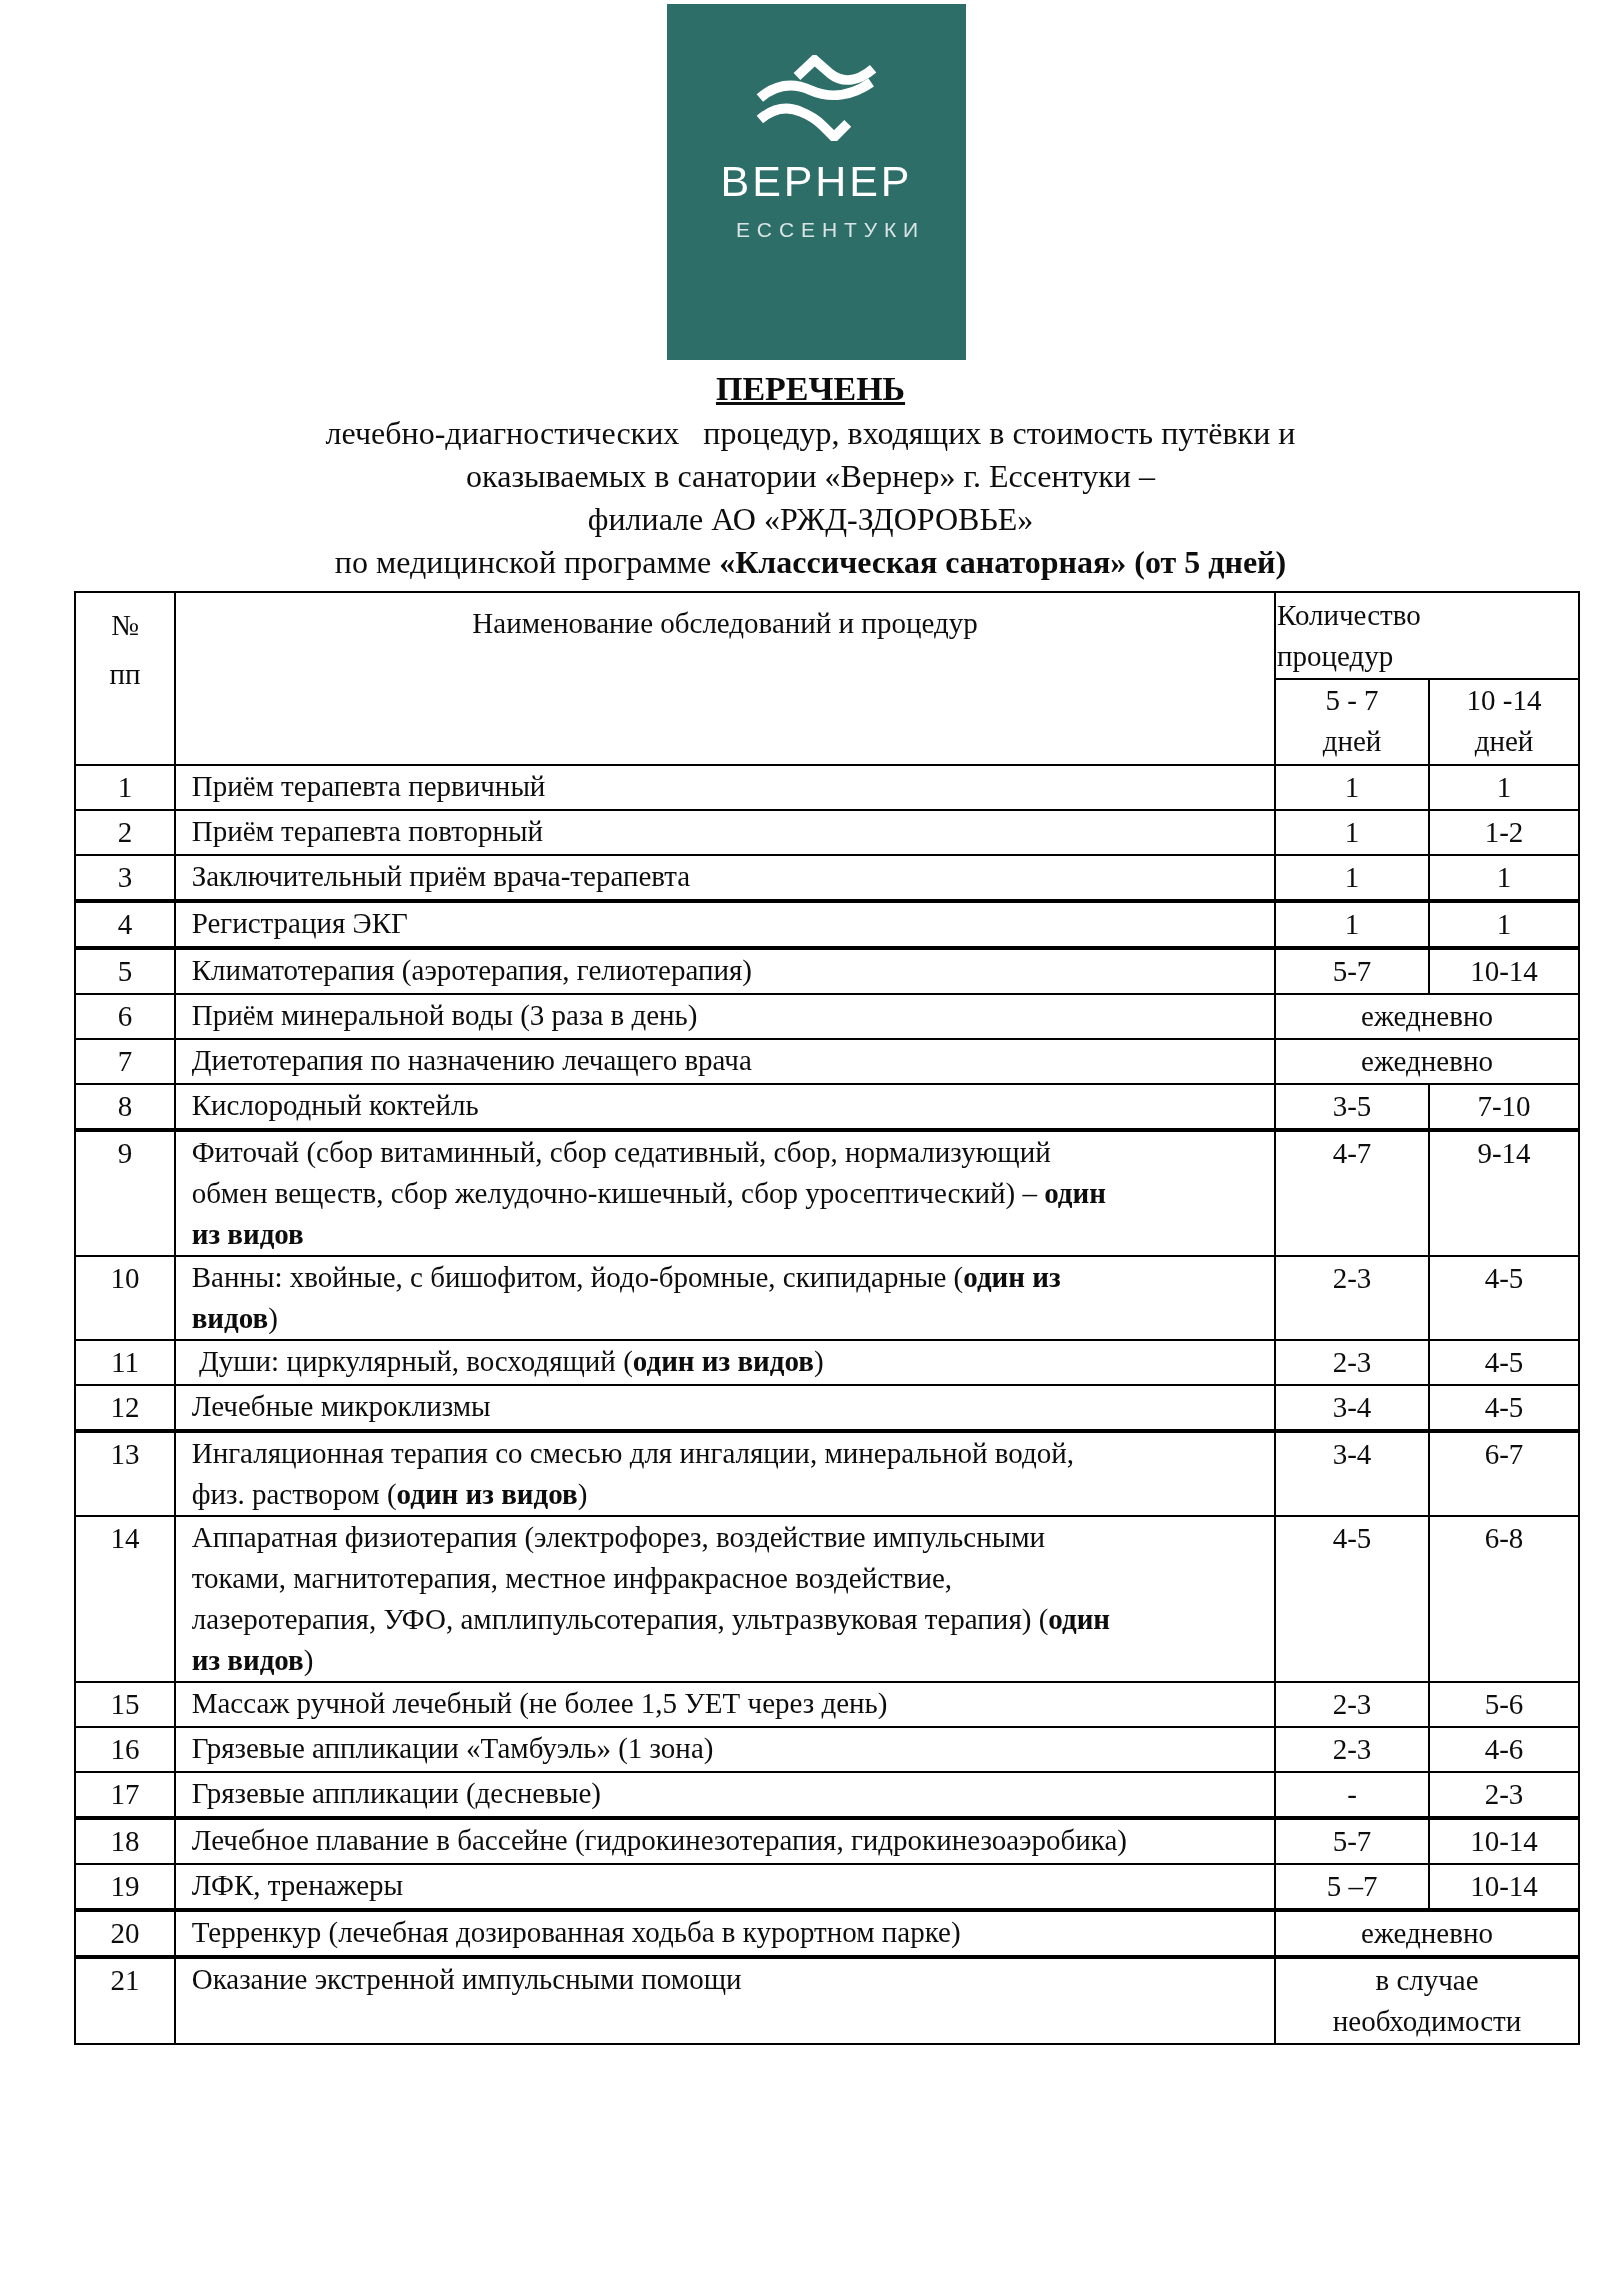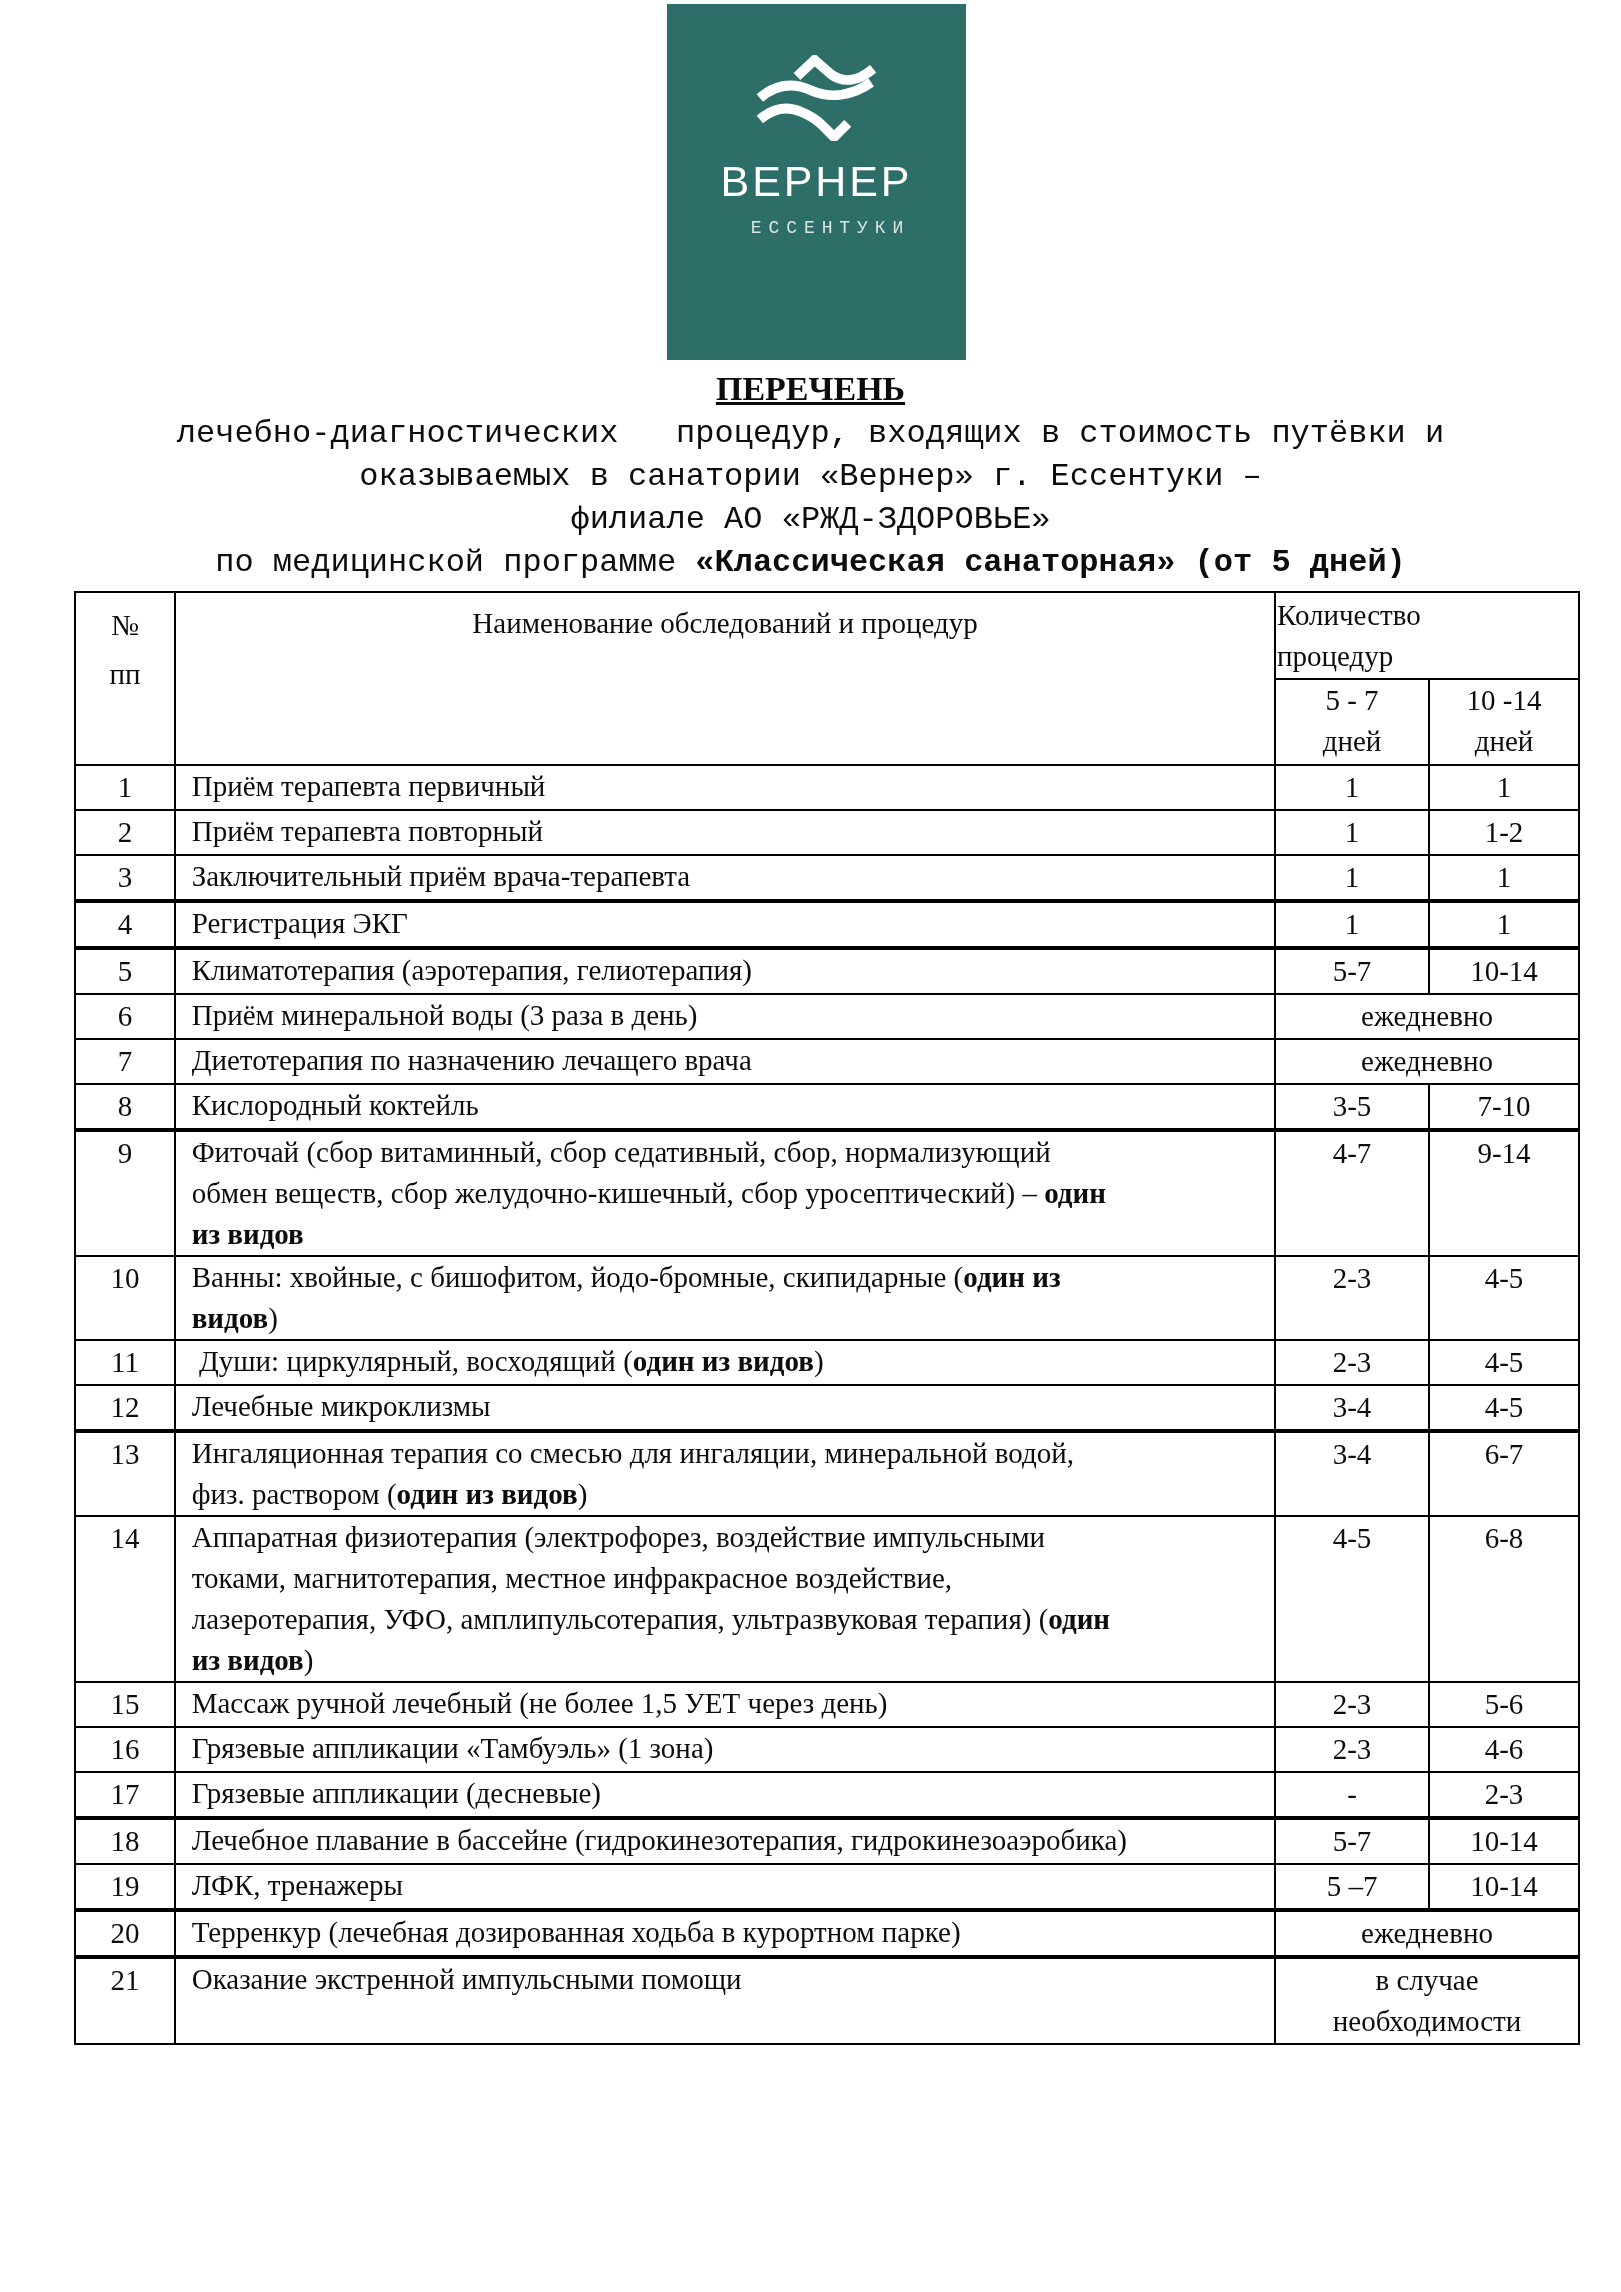--- a/index.html
+++ b/index.html
@@ -19,32 +19,32 @@
   }
   .logo-icon{margin-top:51px;}
   .logo-brand{
     margin-top:15.7px;
     font-family:"Liberation Sans", sans-serif;
     font-weight:normal;font-size:43px;letter-spacing:2.9px;
     color:#ffffff;
   }
   .logo-city{
     margin-top:12.7px;
-    font-family:Liberation Mono, monospace;
-    font-size:18px;letter-spacing:6.9px;
+    font-family:Liberation Sans, sans-serif;
+    font-size:21px;letter-spacing:6.9px;
     color:rgba(255,255,255,0.82);
     margin-left:28px;
   }
   
   .title-block{
     position:absolute;left:0;top:365px;width:100%;
     text-align:center;font-size:32px;line-height:43px;
   }
   .title-heading{font-size:34px;font-weight:bold;line-height:47px;text-decoration:underline;}
-  .title-line{white-space:pre-wrap;font-family:Liberation Mono, monospace;}
+  .title-line{white-space:pre-wrap;}
   .bold{font-weight:bold;}
   
   table.proc{
     position:absolute;left:74px;top:591px;
     width:1504px;
     border-collapse:collapse;table-layout:fixed;
     font-size:29px;
     border:2.9px solid #000;
   }
   table.proc th, table.proc td{

